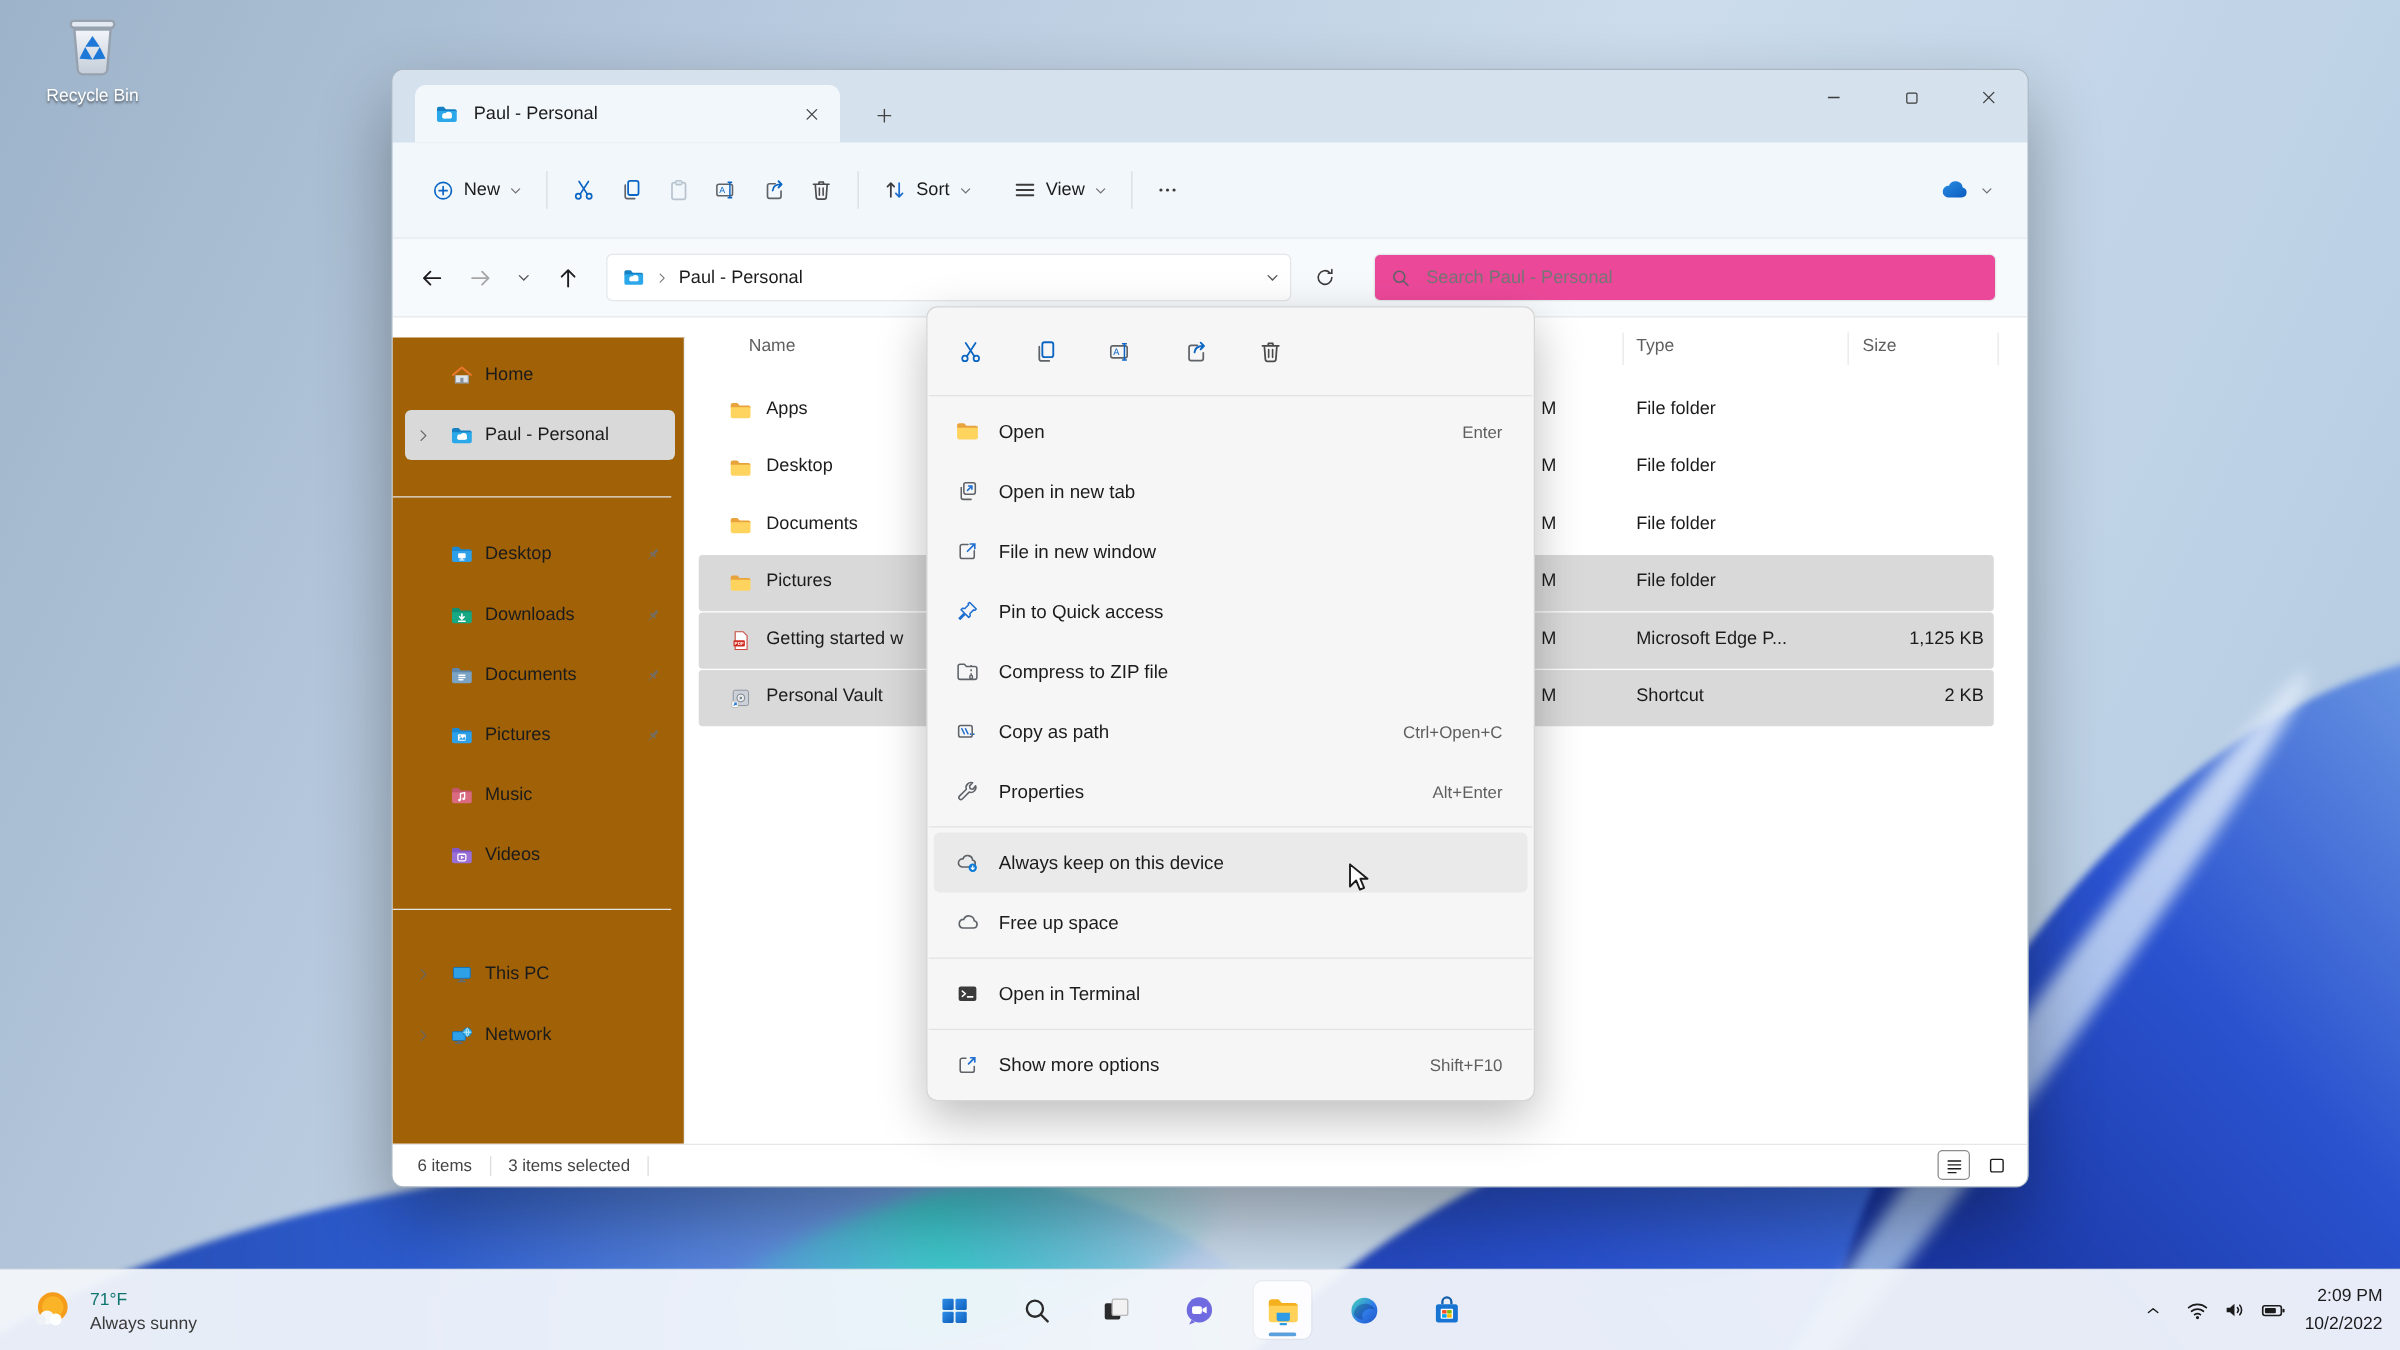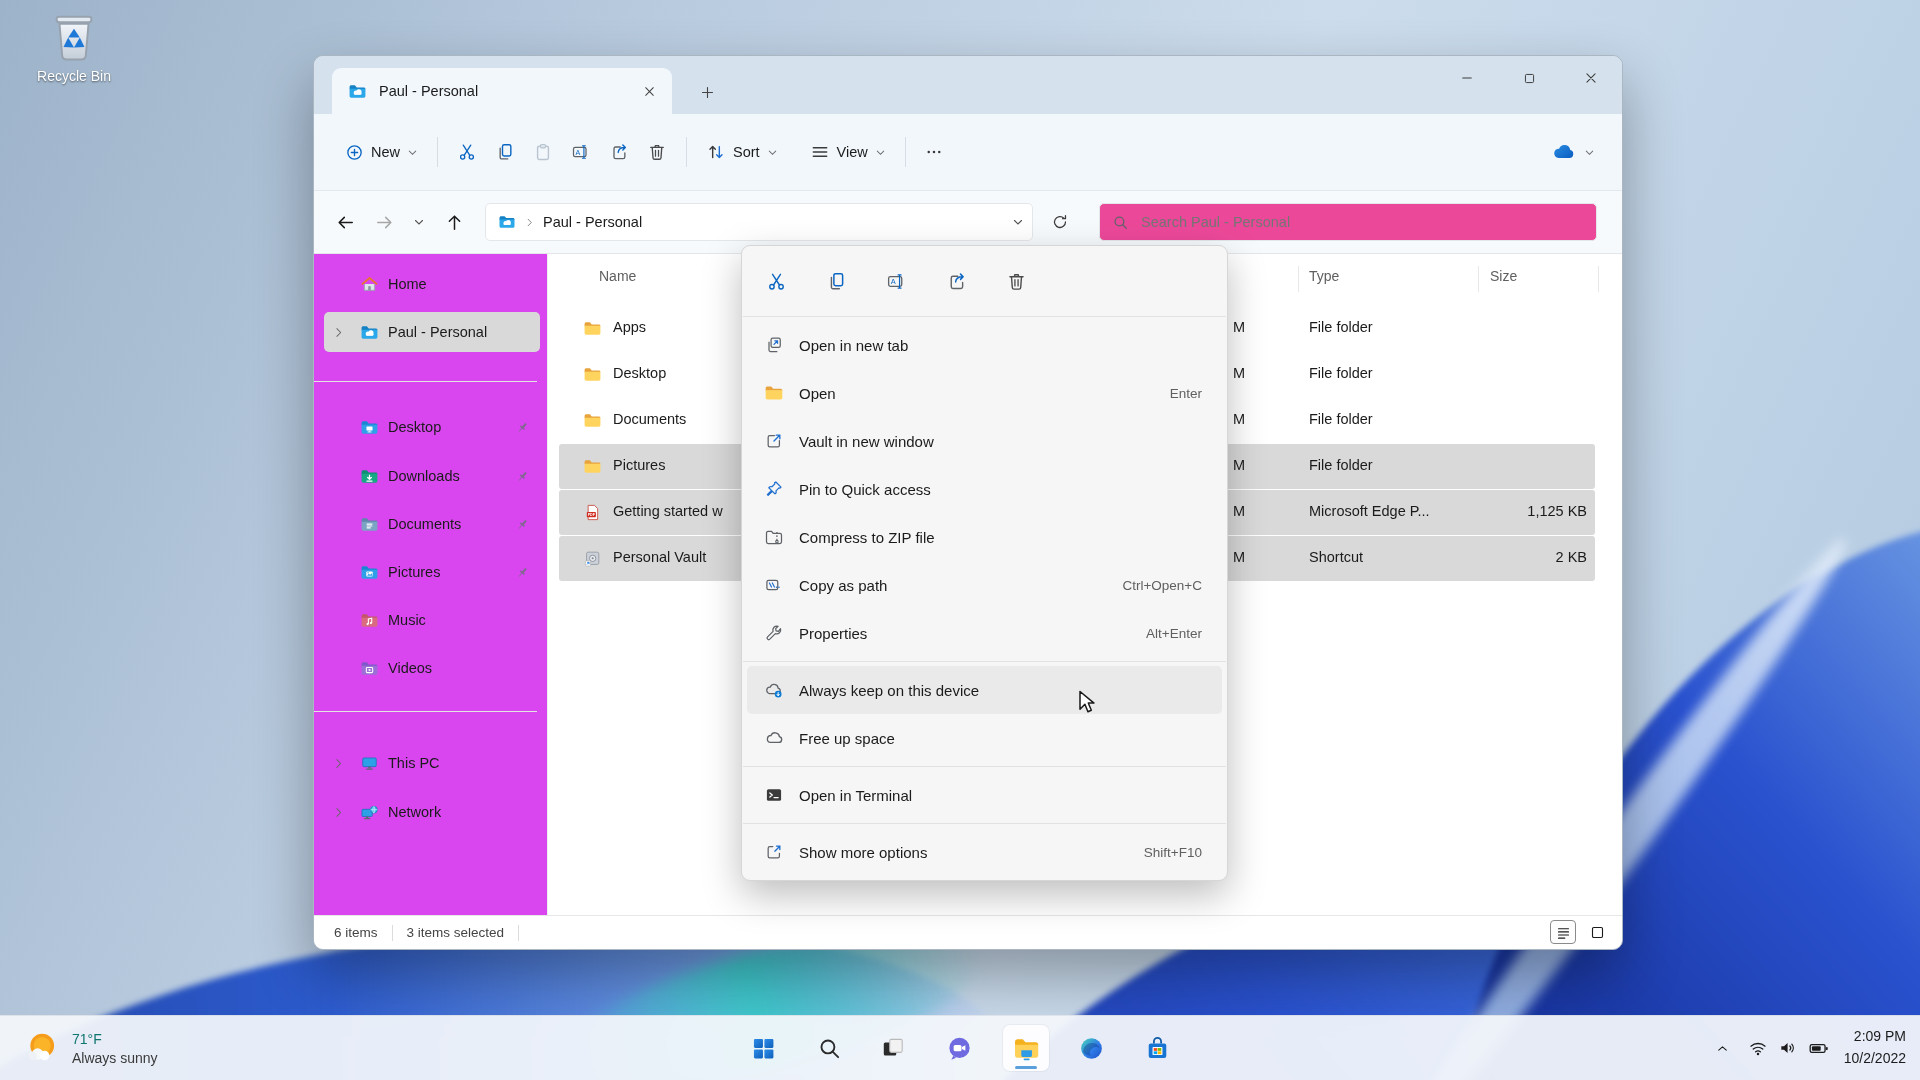--- a/index.html
+++ b/index.html
@@ -45,21 +45,21 @@
   .crumb{margin-left:14px;width:548px;height:38px;background:#fff;border:1px solid #e4e7ea;border-radius:5px;
     display:flex;align-items:center;padding:0 8px 0 12px;box-sizing:border-box;}
   .crumb .path-txt{font-size:14.5px;color:#1b1b1b;margin-left:8px;flex:1;}
   .searchbox{margin-left:22px;width:498px;height:38px;background:#ec4899;border:1px solid #e4e7ea;border-radius:5px;
     display:flex;align-items:center;padding:0 12px;box-sizing:border-box;}
   .searchbox input{border:none;outline:none;font-size:14.5px;color:#1b1b1b;margin-left:10px;flex:1;
     font-family:inherit;background:transparent;}
   .searchbox input::placeholder{color:#757575;}
   .content{position:absolute;left:0;top:198px;right:0;bottom:33px;background:#fff;}
   
-  .sidebar{position:absolute;left:0;top:0;width:233px;bottom:0;background:#d946ef;border-right:1px solid #eceff2;}
+  .sidebar{position:absolute;left:0;top:16px;width:233px;bottom:0;background:#a16207;border-right:1px solid #eceff2;}
   .sb-item{position:absolute;left:10px;right:7px;height:40px;border-radius:5px;display:flex;align-items:center;font-size:14.5px;color:#1b1b1b;}
   .sb-item.sel{background:#d9d9d9;}
   .sb-chev{position:absolute;left:8px;width:14px;display:flex;}
   .sb-ic{position:absolute;left:36px;display:flex;}
   .sb-lbl{position:absolute;left:64px;}
   .sb-pin{position:absolute;right:10px;display:flex;opacity:.8;}
   .sb-sep{position:absolute;left:0;right:10px;height:1px;background:#e4e4e4;}
   
   .filearea{position:absolute;left:233px;top:0;right:0;bottom:0;}
   .fl-header{position:absolute;left:0;top:10px;right:0;height:30px;font-size:14px;color:#5f5f5f;}
@@ -795,42 +795,42 @@
           <svg width="21" height="21">
             <use href="#i-trash" width="21" height="21"></use>
           </svg>
         </span>
     </div>
     <div class="cm-sep"></div>
 
     <div class="cm-item">
       <span class="mi-ic">
           <svg width="20" height="20">
+            <use href="#f-yellow" width="20" height="20"></use>
+          </svg>
+        </span>
+      <span class="mi-lbl">Open</span>
+      <span class="mi-sc">Enter</span>
+    </div>
+    <div class="cm-item">
+      <span class="mi-ic">
+          <svg width="20" height="20">
             <use href="#i-newtab" width="20" height="20"></use>
           </svg>
         </span>
       <span class="mi-lbl">Open in new tab</span>
       <span class="mi-sc"></span>
     </div>
     <div class="cm-item">
       <span class="mi-ic">
           <svg width="20" height="20">
-            <use href="#f-yellow" width="20" height="20"></use>
-          </svg>
-        </span>
-      <span class="mi-lbl">Open</span>
-      <span class="mi-sc">Enter</span>
-    </div>
-    <div class="cm-item">
-      <span class="mi-ic">
-          <svg width="20" height="20">
             <use href="#i-newwin" width="20" height="20"></use>
           </svg>
         </span>
-      <span class="mi-lbl">Vault in new window</span>
+      <span class="mi-lbl">File in new window</span>
       <span class="mi-sc"></span>
     </div>
     <div class="cm-item">
       <span class="mi-ic">
           <svg width="20" height="20">
             <use href="#i-pinb" width="20" height="20"></use>
           </svg>
         </span>
       <span class="mi-lbl">Pin to Quick access</span>
       <span class="mi-sc"></span>

